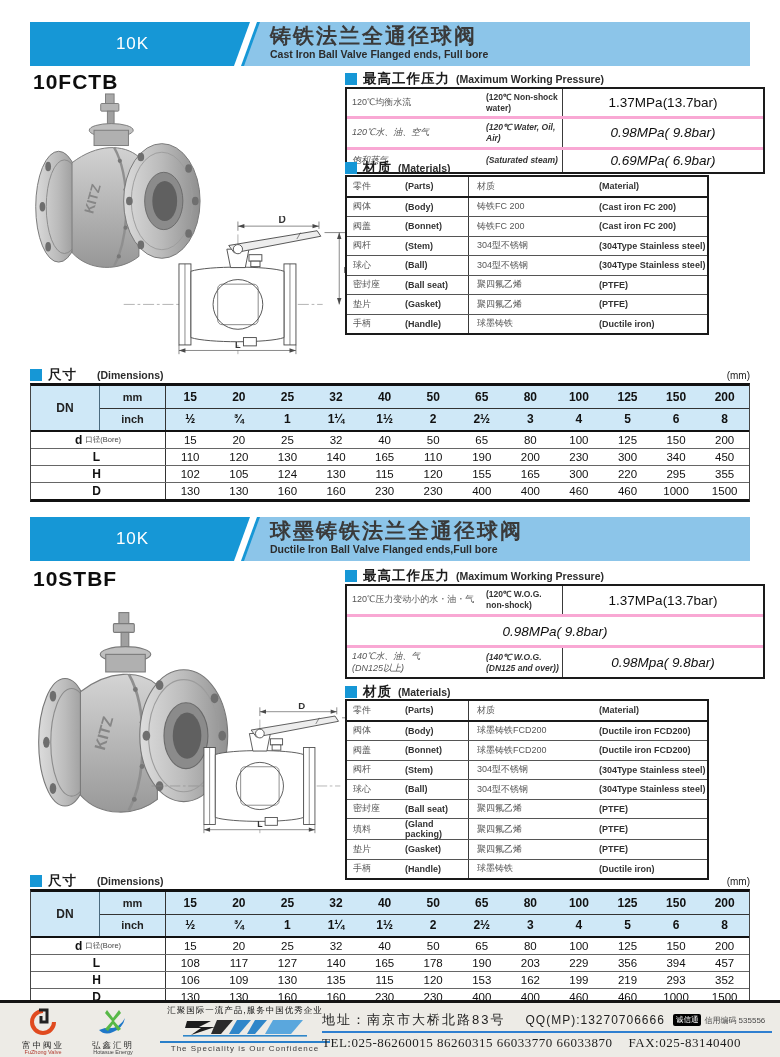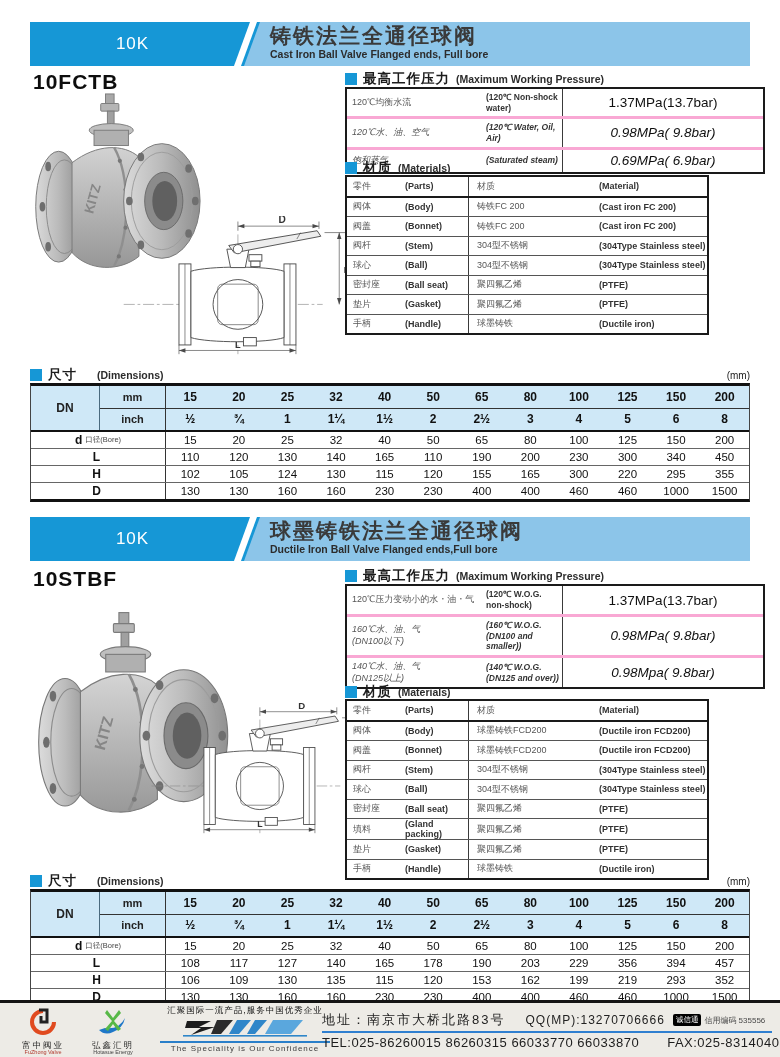--- a/index.html
+++ b/index.html
@@ -85,21 +85,21 @@
   .brand .szh{font-size:8.5px;color:#111;white-space:nowrap;letter-spacing:1px;}
   .brand .sen{font-size:8px;color:#3d3d3d;border-top:2px solid #2a7fc9;padding-top:1px;white-space:nowrap;letter-spacing:1px;}
   .contact{position:absolute;left:322px;top:8px;width:450px;}
   .c1{display:flex;align-items:center;font-size:13px;color:#222;white-space:nowrap;}
   .c1 .addr-label{letter-spacing:2px;}
   .c1 .addr{letter-spacing:2px;}
   .c1 .qq{margin-left:20px;font-size:12px;letter-spacing:1px;}
   .badge{margin-left:8px;background:#000000;color:#fff;font-size:7.5px;padding:1px 3px;border-radius:2px;flex:none;}
   .credit{margin-left:3px;font-size:8px;color:#4a4a4a;flex:none;}
   .blue-rule{height:2px;background:#2f7fd0;margin:2px 0 2px 0;}
-  .c2{display:flex;gap:28px;font-size:13px;color:#1d1d1d;white-space:nowrap;letter-spacing:0.5px;}
+  .c2{display:flex;gap:16px;font-size:13px;color:#1d1d1d;white-space:nowrap;letter-spacing:0.5px;font-family:Liberation Serif, serif;}
 </style>
 </head>
 <body>
 
 <div class="page">
 
   <div class="sec-band" style="top:22px;">
     <div class="k-box"></div>
     <div class="k-slash"></div>
     <div class="k-label">10K</div>
@@ -604,27 +604,20 @@
           <div class="pzh">
             <div>120℃压力变动小的水・油・气</div>
             <div></div>
           </div>
           <div class="pen">(120℃ W.O.G. non-shock)</div>
         </div>
         <div class="pval">1.37MPa(13.7bar)</div>
       </div>
 
       <div class="prow" style="min-height:28px;">
-        <div class="pdesc">
-          <div class="pzh">
-            <div>160℃水、油、气</div>
-            <div>(DN100以下)</div>
-          </div>
-          <div class="pen">(160℃ W.O.G.(DN100 and smaller))</div>
-        </div>
         <div class="pval">0.98MPa( 9.8bar)</div>
       </div>
 
       <div class="prow" style="min-height:28px;">
         <div class="pdesc">
           <div class="pzh">
             <div>140℃水、油、气</div>
             <div>(DN125以上)</div>
           </div>
           <div class="pen">(140℃ W.O.G.(DN125 and over))</div>

